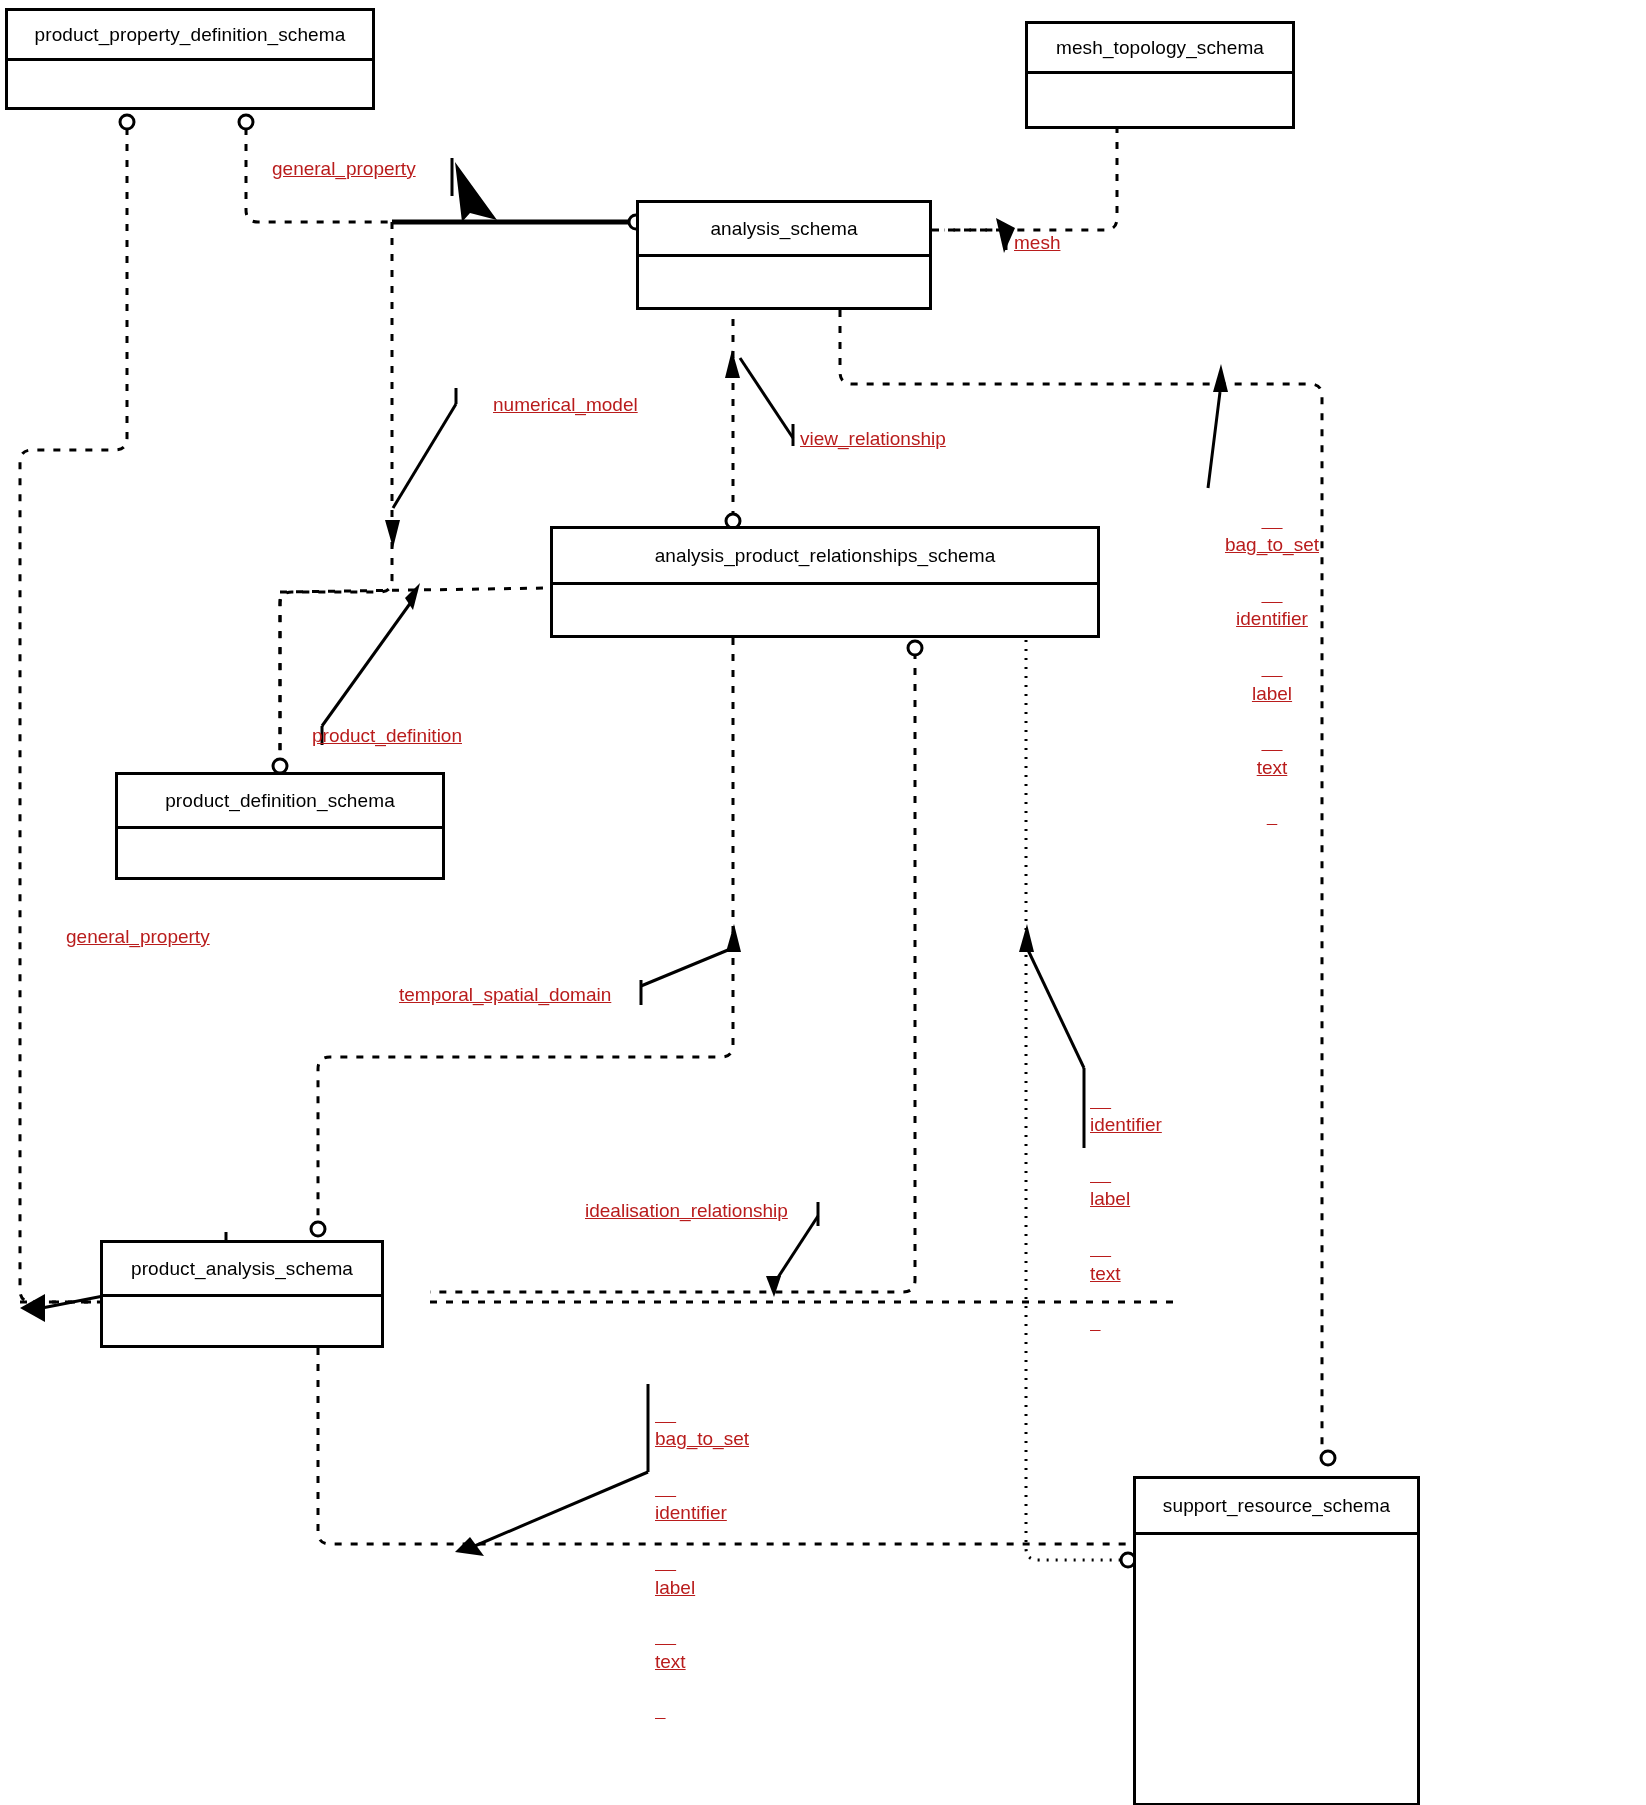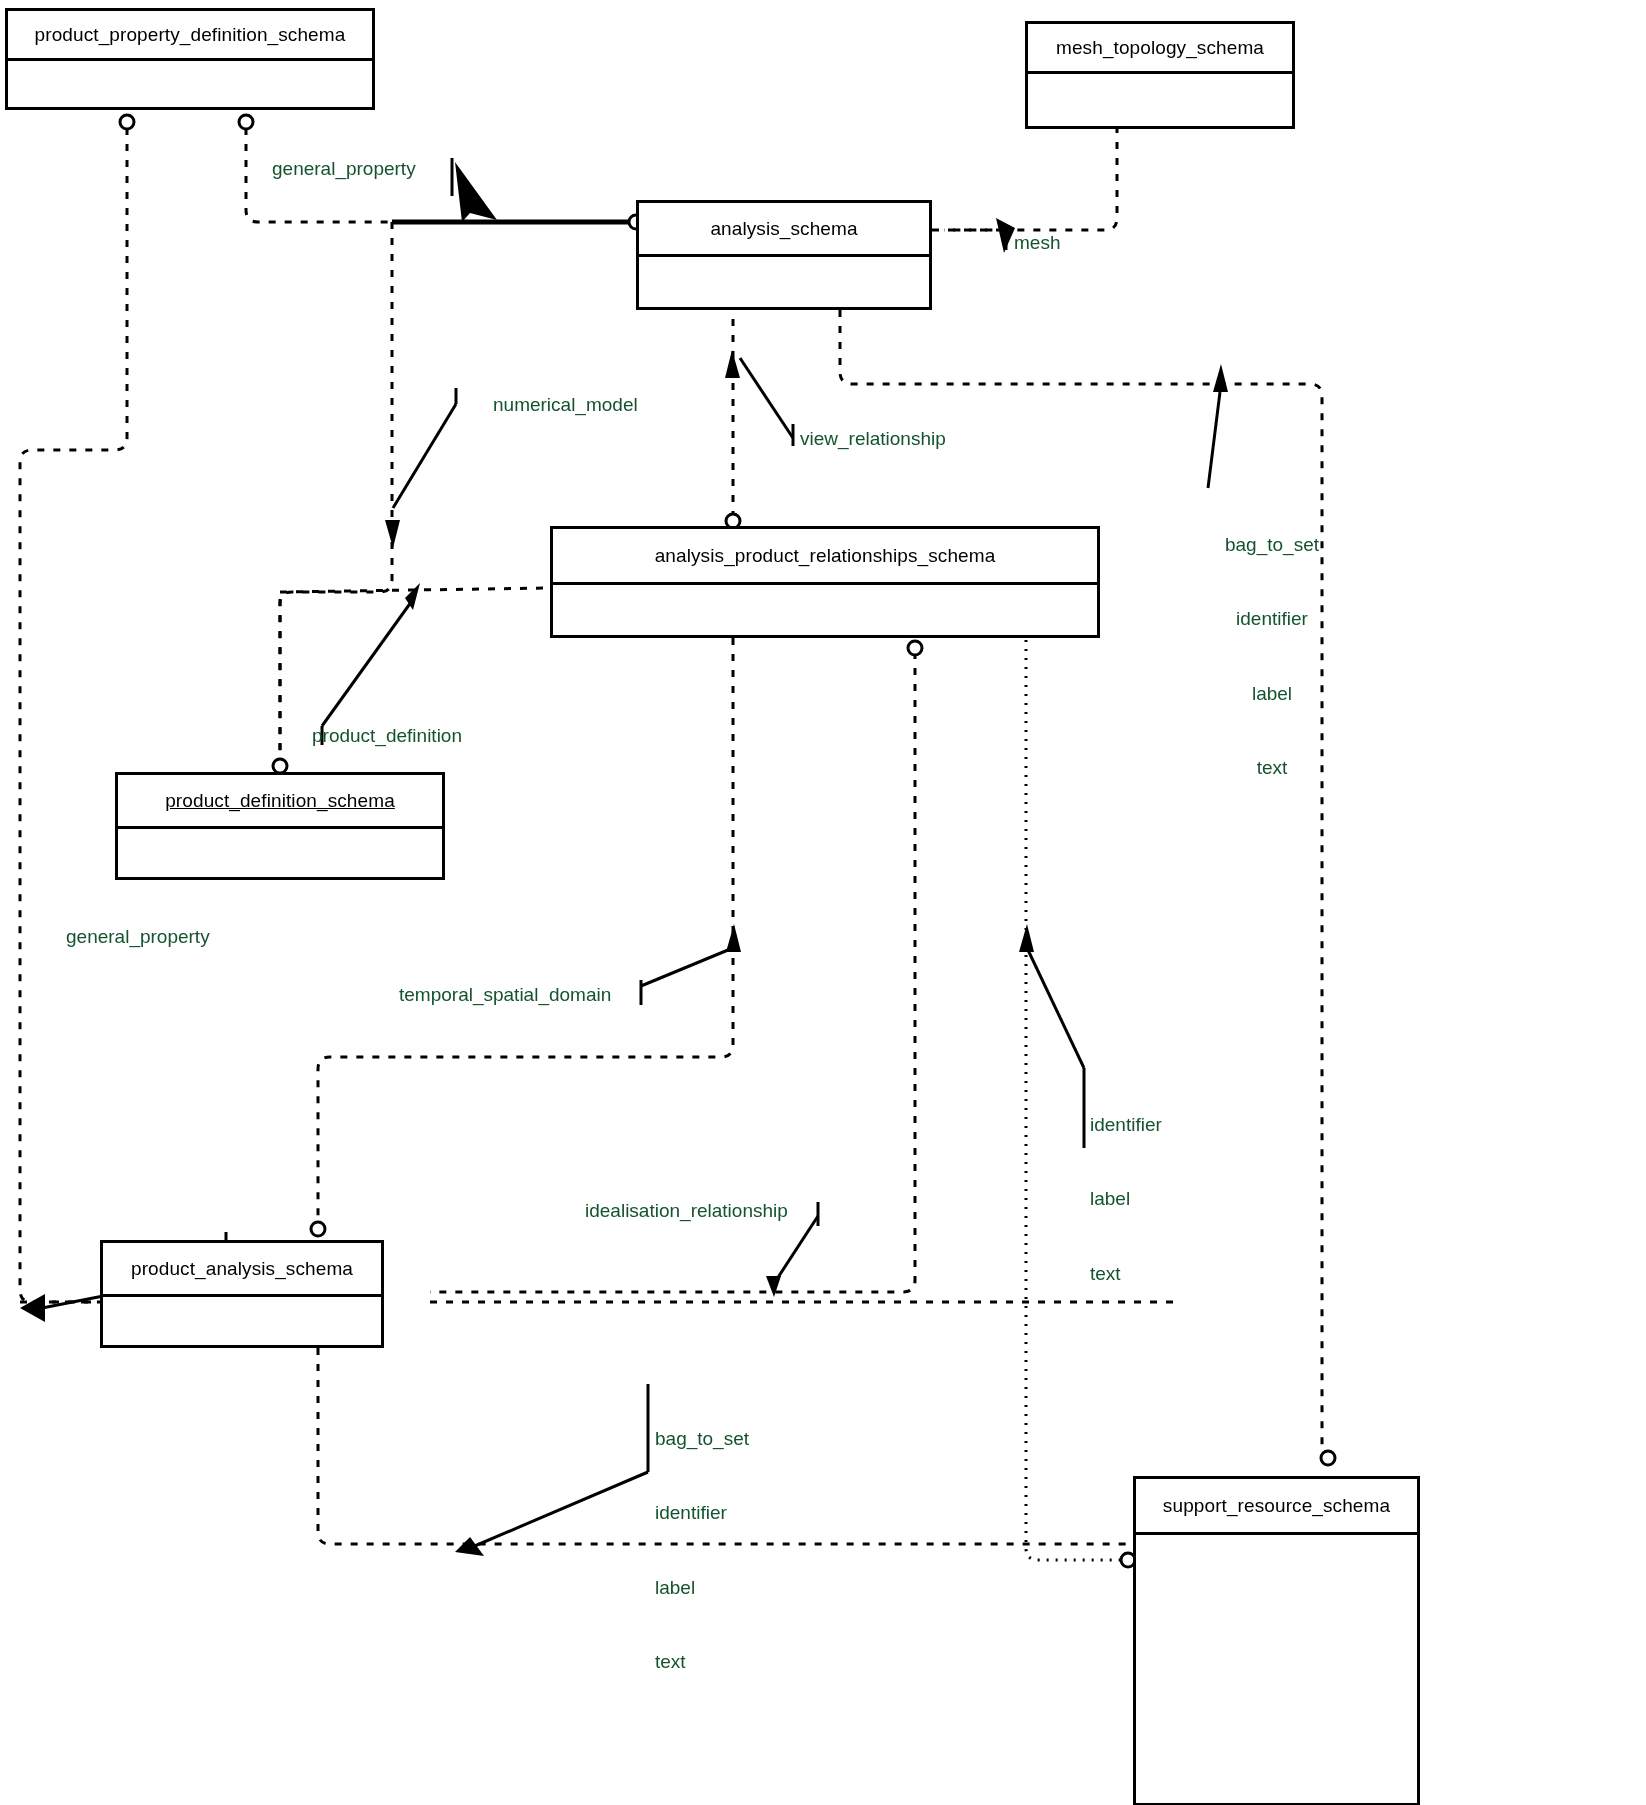--- a/index.html
+++ b/index.html
@@ -42,24 +42,25 @@
     color: #000000;
     font-size: 19px;
     letter-spacing: 0.1px;
     white-space: nowrap;
   }
   .schema-box .body-row {
     box-sizing: border-box;
   }
   .edge-label {
     position: absolute;
-    color: #14532d;
+    color: #b91c1c;
     font-size: 19px;
     line-height: 1.32;
     white-space: pre;
+    text-decoration: underline;
   }
   .edge-label.multiline {
     text-align: center;
     line-height: 1.30;
   }
 </style>
 </head>
 <body>
 
 <div id="diagram-root">
@@ -182,21 +183,21 @@
   <div class="schema-box" style="left:636px; top:168px; width:296px; height:110px;margin-top:32px;">
     <div class="title-row" style="height:54px;">analysis_schema</div>
     <div class="body-row" style="height:50px;"></div>
   </div>
 
   <div class="schema-box" style="left:550px; top:526px; width:550px; height:112px;">
     <div class="title-row" style="height:56px;">analysis_product_relationships_schema</div>
     <div class="body-row" style="height:50px;"></div>
   </div>
 
-  <div class="schema-box" style="left:115px; top:772px; width:330px; height:108px;text-decoration:underline;">
+  <div class="schema-box" style="left:115px; top:772px; width:330px; height:108px;">
     <div class="title-row" style="height:54px;">product_definition_schema</div>
     <div class="body-row" style="height:48px;"></div>
   </div>
 
   <div class="schema-box" style="left:100px; top:1240px; width:284px; height:108px;">
     <div class="title-row" style="height:54px;">product_analysis_schema</div>
     <div class="body-row" style="height:48px;"></div>
   </div>
 
   <div class="schema-box" style="left:1133px; top:1476px; width:287px; height:330px;">

